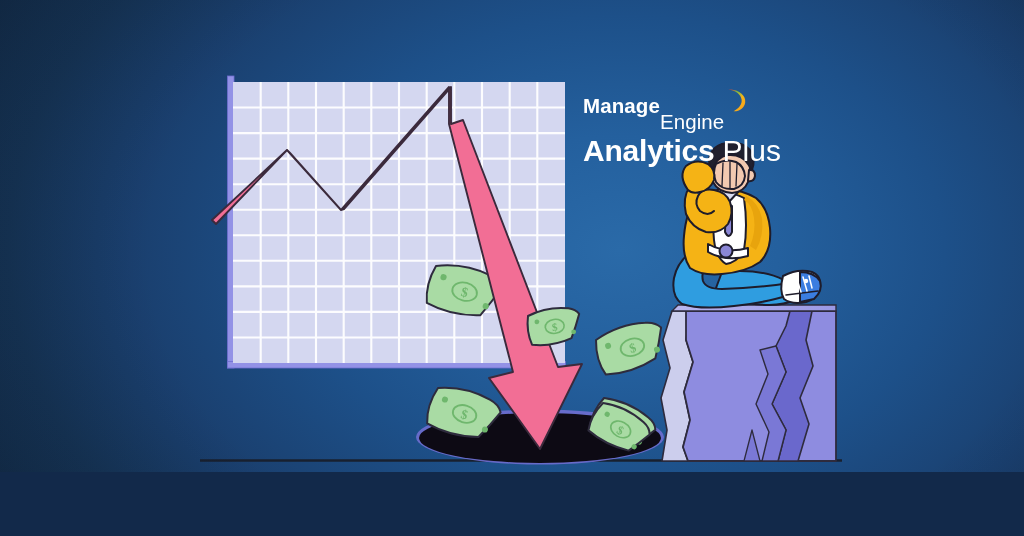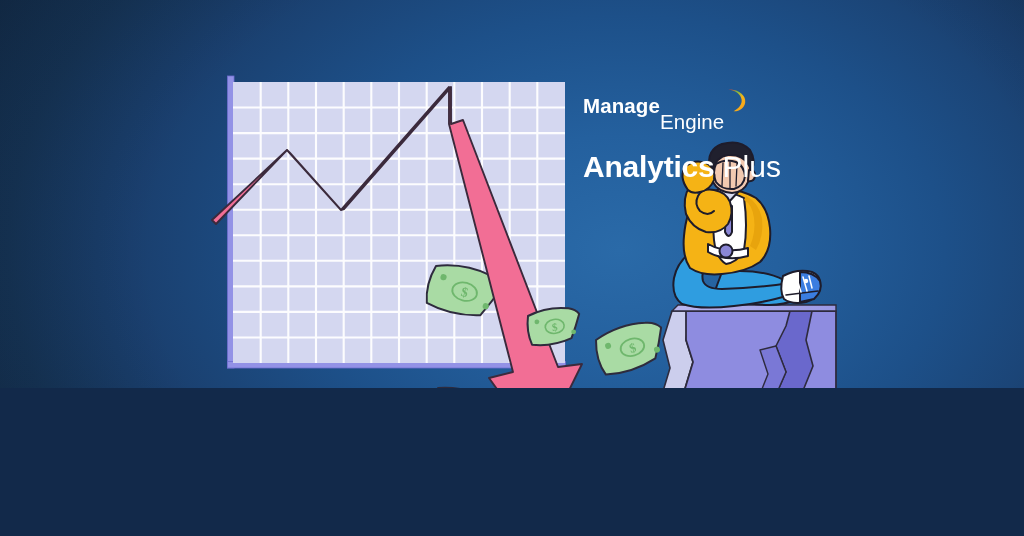--- a/index.html
+++ b/index.html
@@ -3,21 +3,21 @@
 <meta charset="utf-8">
 <title>ManageEngine Analytics Plus</title>
 <style>
   html,body{margin:0;padding:0;}
   body{
     width:1024px;height:536px;overflow:hidden;
     font-family:"Liberation Sans", sans-serif;
     background:#12294a;
   }
   #stage{
-    position:relative;width:1024px;height:388px;overflow:hidden;
+    position:relative;width:1024px;height:472px;overflow:hidden;
     background:
       radial-gradient(ellipse 720px 520px at 620px 250px,
         #2a6aa8 0%, #24609e 22%, #1d5089 45%, #1a3f6e 68%, #163455 85%, #142d49 100%);
     text-decoration: underline;
   }
   
   #stage:after{
     content:"";position:absolute;inset:0;pointer-events:none;
     background:radial-gradient(ellipse 900px 640px at 600px 250px,
       rgba(0,0,0,0) 50%, rgba(5,18,38,0.30) 88%, rgba(4,15,32,0.48) 100%);
@@ -31,21 +31,21 @@
     line-height:1;-webkit-font-smoothing:antialiased;
   }
   #brand .row1{
     font-size:20.5px;letter-spacing:.1px;color:#ffffff;
     display:flex;align-items:center;white-space:nowrap;
   }
   #brand .manage{font-weight:bold;}
   #brand .engine{font-weight:400;margin-top:32px;}
   #brand .swoosh{display:inline-block;margin-left:1px;margin-top:-9px;}
   #brand .row2{
-    margin-top:19px;font-size:30px;color:#ffffff;white-space:nowrap;
+    margin-top:3px;font-size:30px;color:#ffffff;white-space:nowrap;
   }
   #brand .analytics{font-weight:bold;letter-spacing:-.2px;}
   #brand .plus{font-weight:400;margin-left:8px;}
 </style>
 </head>
 <body>
 
 <div id="stage">
 
   <svg class="layer" viewBox="0 0 1024 536" width="1024" height="536" xmlns="http://www.w3.org/2000/svg" shape-rendering="geometricPrecision">

